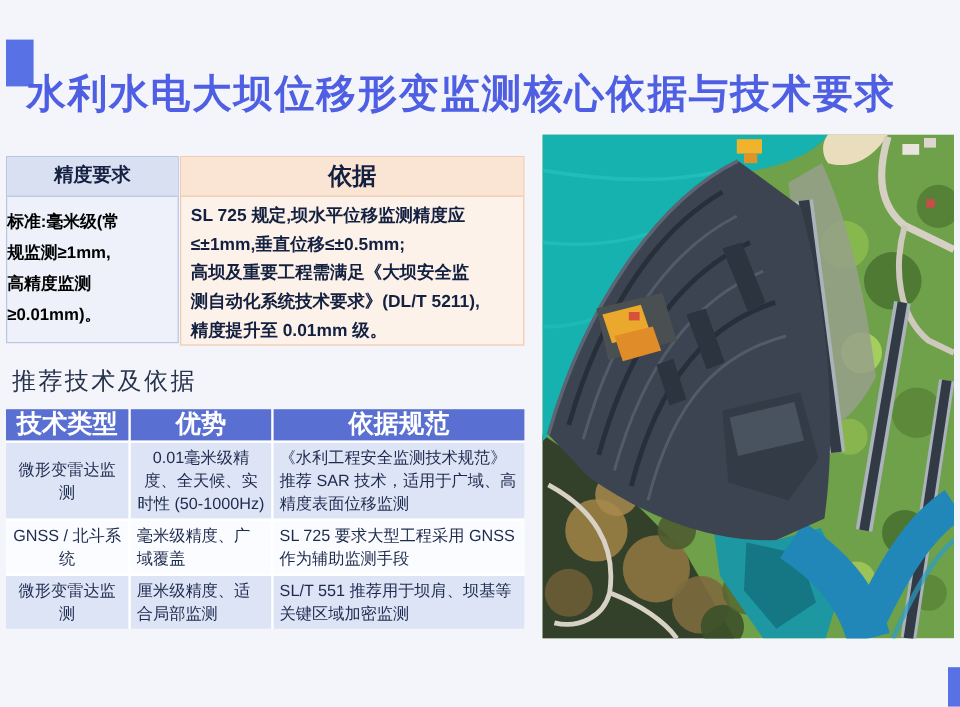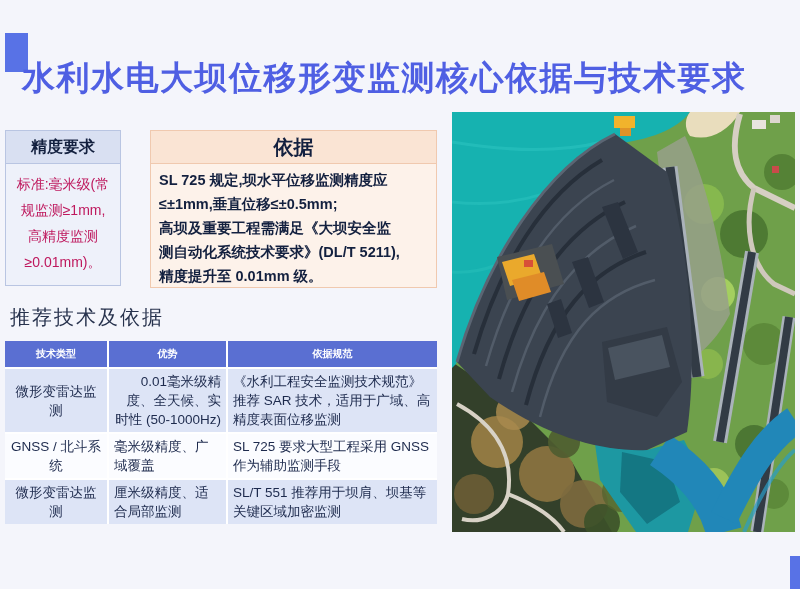--- a/index.html
+++ b/index.html
@@ -7,49 +7,49 @@
        font-family:"Liberation Sans","DejaVu Sans",sans-serif;}
   .slide{position:relative;width:800px;height:589px;background:#f4f5fb;}
 
   .accent-top{position:absolute;left:5px;top:33px;width:23px;height:39px;background:#5872e6;}
   .accent-bottom{position:absolute;left:790px;top:556px;width:10px;height:33px;background:#5872e6;}
 
   .title{position:absolute;left:22px;top:56px;margin:0;width:780px;
          font-size:33px;font-weight:bold;letter-spacing:1.5px;color:#4f5fe3;white-space:nowrap;}
 
   
-  .precision-box{position:absolute;left:5px;top:130px;width:116px;height:156px;
+  .precision-box{position:absolute;left:5px;top:130px;width:144px;height:156px;
                  border:1px solid #b9c5e2;background:#eef1fa;box-sizing:border-box;}
   .p-head{height:32px;line-height:32px;text-align:center;font-size:16px;font-weight:bold;
           color:#13203f;background:#d9e0f2;border-bottom:1px solid #b9c5e2;}
-  .p-body{padding-top:7px;font-size:14px;font-weight:normal;color:#be185d;
-          text-align:center;line-height:26px;}
+  .p-body{padding-top:7px;font-size:14px;font-weight:bold;color:#000000;
+          line-height:26px;}
 
   
   .basis-box{position:absolute;left:150px;top:130px;width:287px;height:158px;
              border:1px solid #f0c9af;background:#fdf2ea;box-sizing:border-box;}
   .b-head{height:32px;line-height:32px;text-align:center;font-size:20px;font-weight:bold;
           color:#13203f;background:#fae4d4;border-bottom:1px solid #f0c9af;}
   .b-body{padding:4px 8px 0 8px;font-size:14.5px;font-weight:bold;color:#13203f;line-height:24px;}
   .b-body .c{}
   .b-body .l{text-align:left;}
 
   .section-heading{position:absolute;left:10px;top:304px;font-size:20px;letter-spacing:2px;
                    color:#27324d;}
 
   
   .table{position:absolute;left:5px;top:341px;width:432px;display:grid;
          grid-template-columns:102px 117px 209px;gap:2px;background:#ffffff;}
-  .th{background:#5a6fd2;color:#ffffff;font-weight:bold;font-size:10px;
+  .th{background:#5a6fd2;color:#ffffff;font-weight:bold;font-size:21px;
       line-height:26px;height:26px;text-align:center;}
   .td{font-size:13.5px;line-height:19px;color:#1d2a4d;padding:3px 5px;box-sizing:border-box;}
   .bg-a{background:#dde4f6;}
   .bg-b{background:#fbfcff;}
   .cc{display:flex;align-items:center;justify-content:center;text-align:center;}
-  .ct{text-align:right;}
+  .ct{text-align:center;}
 
   .photo{position:absolute;left:452px;top:112px;width:343px;height:420px;display:block;}
 </style>
 </head>
 <body>
 
 <div class="slide">
 
   <div class="accent-top"></div>
 

